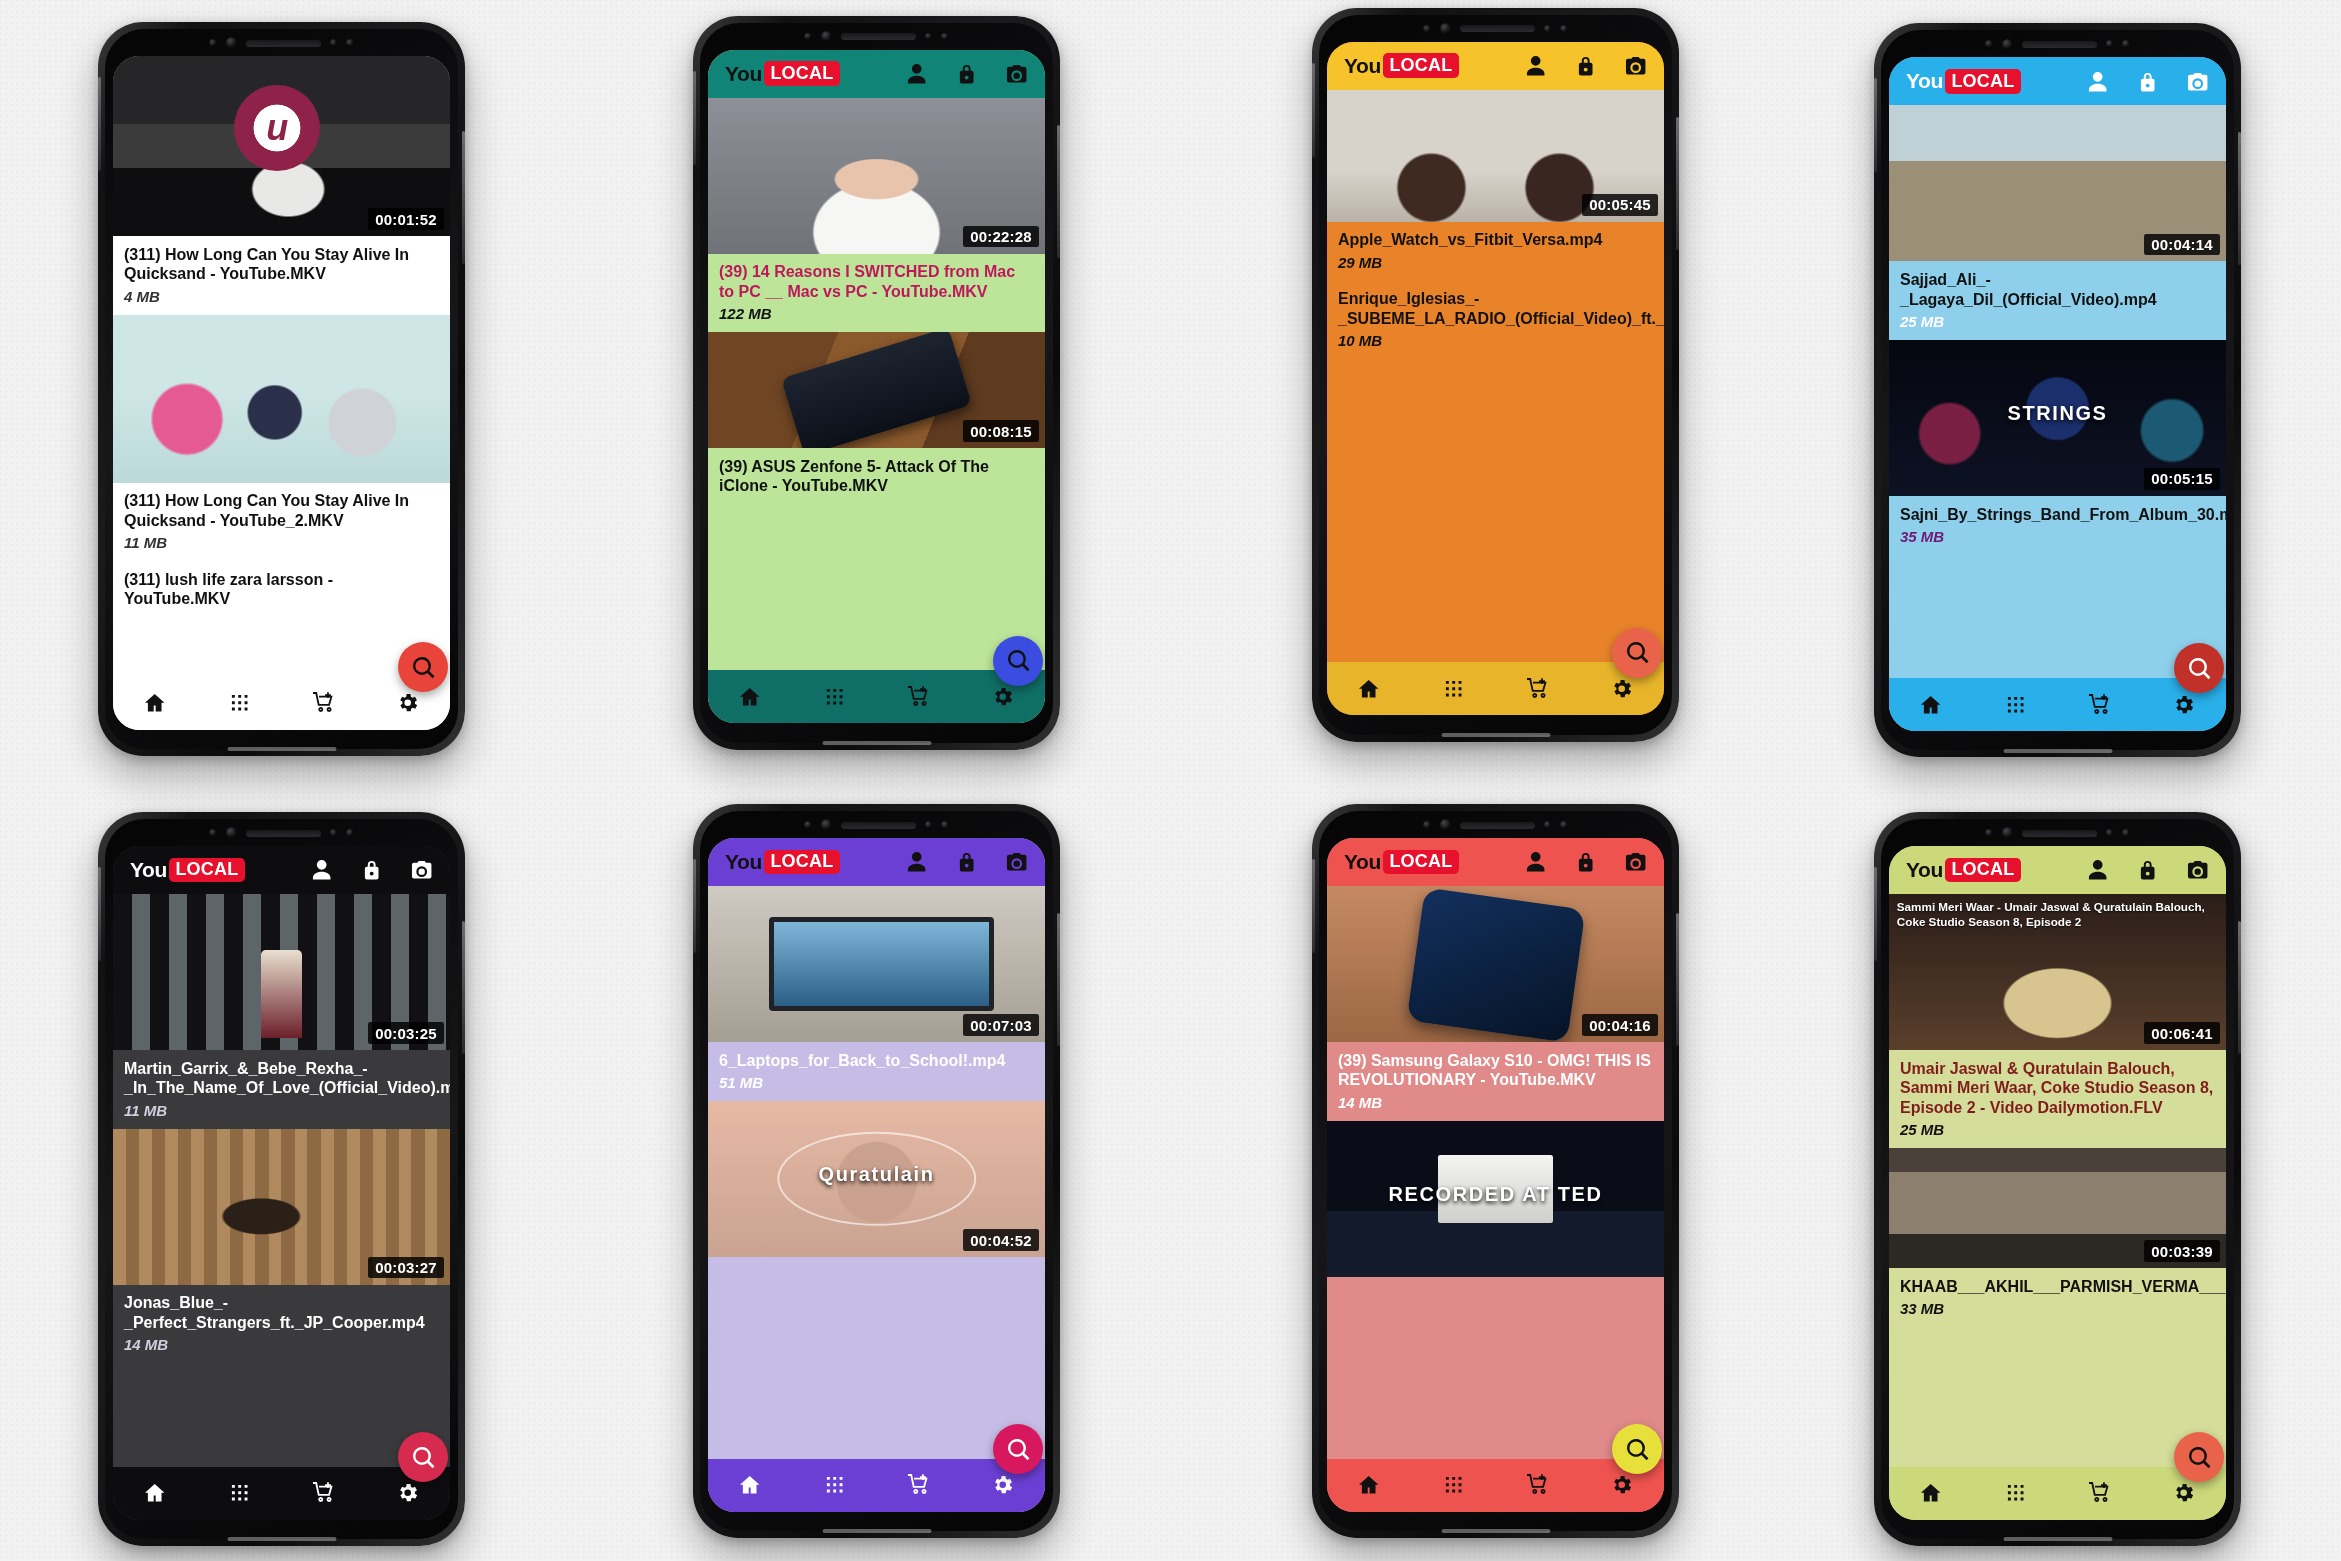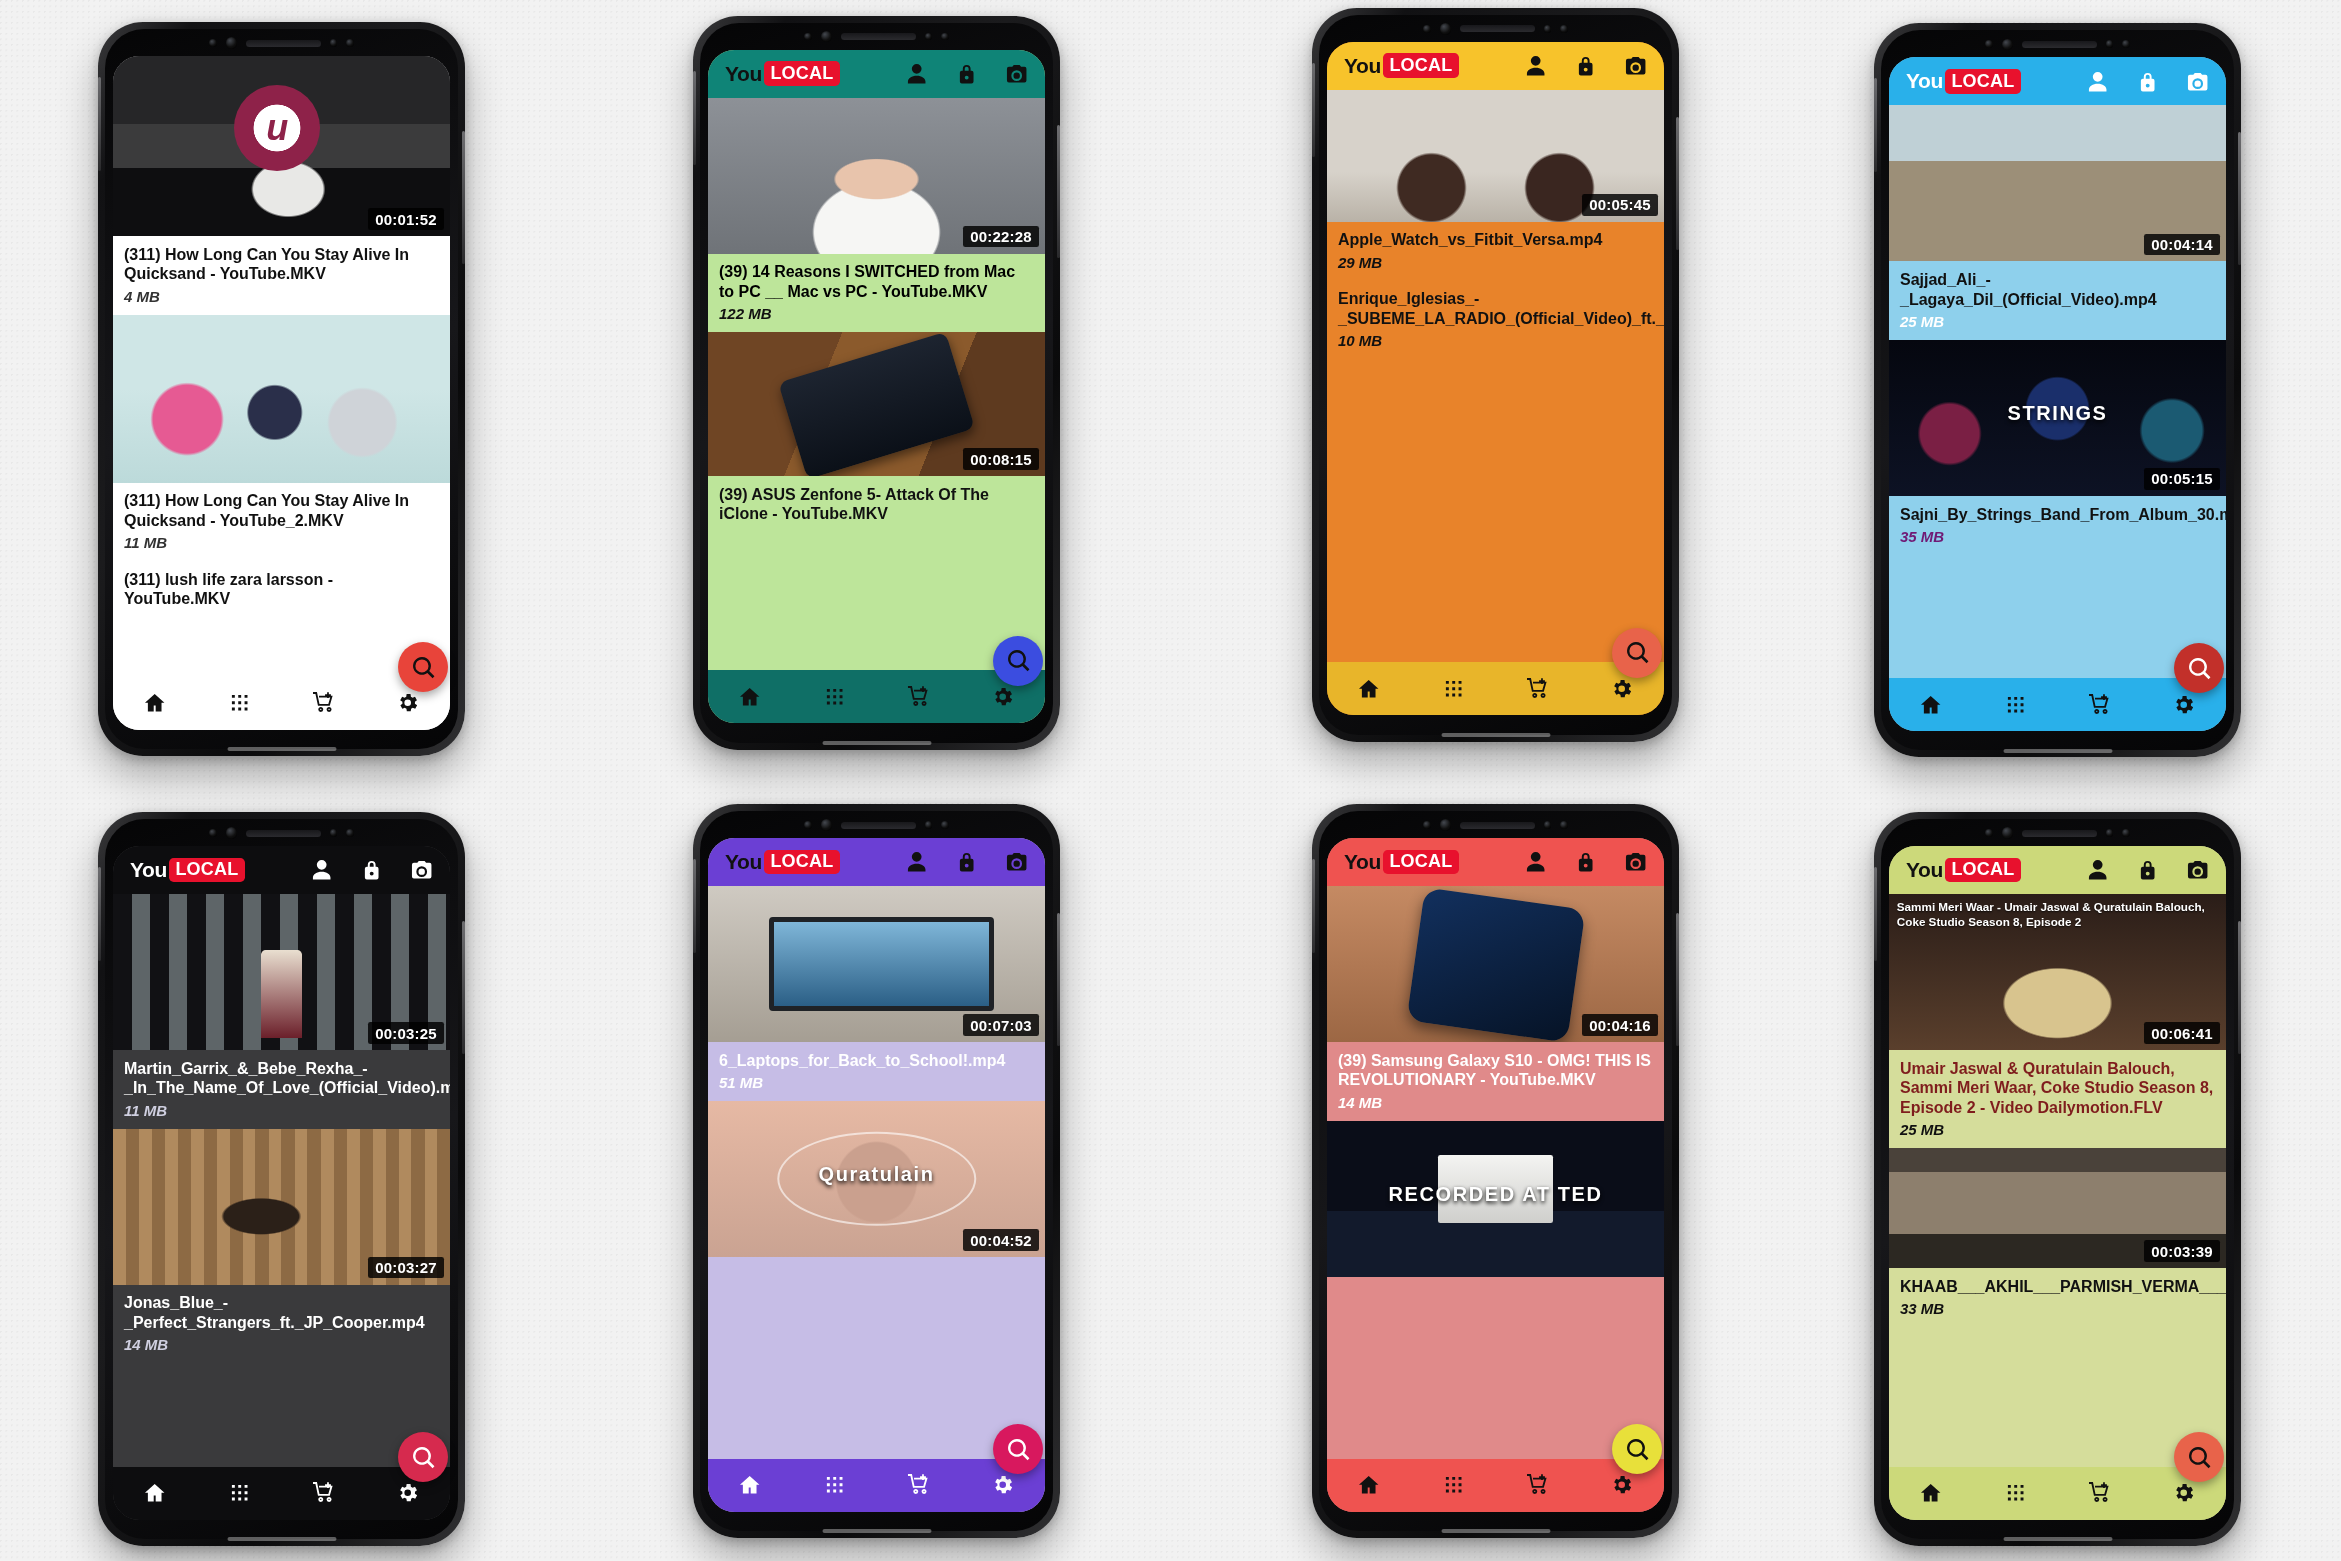--- a/index.html
+++ b/index.html
@@ -296,24 +296,24 @@
               </svg>
             </span>
           </div>
         </div>
         <div class="list">
           <div class="thumb" style="height:156px">
             <div class="ph ph-woman"></div>
             <div class="dur">00:22:28</div>
           </div>
           <div class="meta" style="background:#bde59a">
-            <div class="t" style="color:#000000">(39) 14 Reasons I SWITCHED from Mac to PC __ Mac vs PC - YouTube.MKV</div>
+            <div class="t" style="color:#be185d">(39) 14 Reasons I SWITCHED from Mac to PC __ Mac vs PC - YouTube.MKV</div>
             <div class="s" style="color:#111111">122 MB</div>
           </div>
-          <div class="thumb" style="height:144px">
+          <div class="thumb" style="height:116px">
             <div class="ph ph-phone-desk"></div>
             <div class="dur">00:08:15</div>
           </div>
           <div class="meta" style="background:#bde59a">
             <div class="t" style="color:#111111">(39) ASUS Zenfone 5- Attack Of The iClone - YouTube.MKV</div>
           </div>
         </div>
         <div class="bottomnav" style="background:#0f6f66">
           <span><span><svg viewBox="0 0 24 24" fill="#111111" style="color:#111111">
                 <use href="#i-home"></use>

